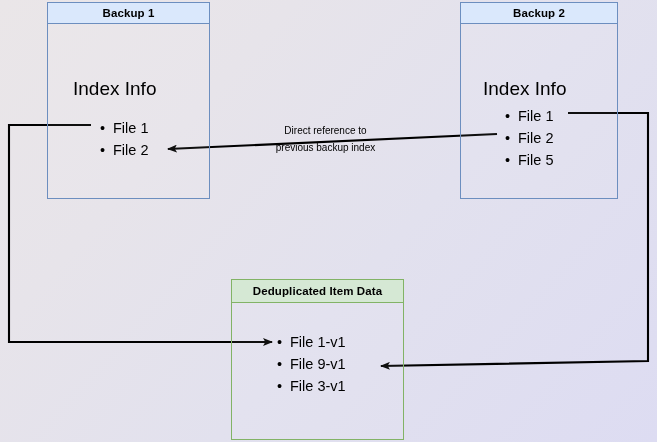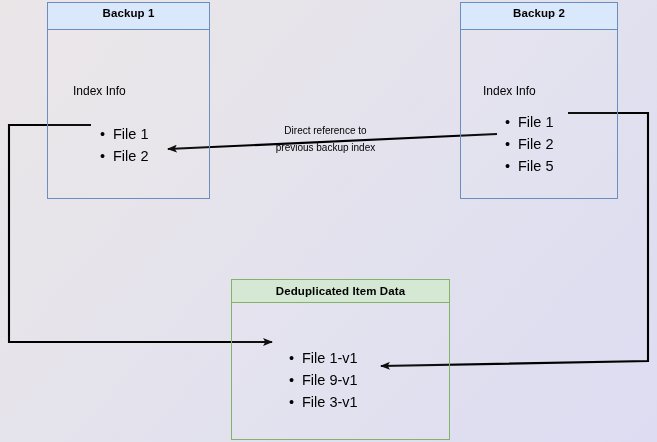--- a/index.html
+++ b/index.html
@@ -32,21 +32,21 @@
     position: absolute;
     box-sizing: border-box;
     border: 1.4px solid #6c8ebf;
     background: rgba(255,255,255,0.06);
   }
   .box.green {
     border-color: #82b366;
   }
   .box-header {
     box-sizing: border-box;
-    height: 27px;
+    height: 21px;
     line-height: 20px;
     text-align: center;
     font-size: 11.5px;
     font-weight: bold;
     color: #000000;
     background: #dae8fc;
     border-bottom: 1.4px solid #6c8ebf;
     letter-spacing: 0.1px;
   }
   .box.green .box-header {
@@ -57,21 +57,21 @@
   }
   .box-body {
     position: relative;
     height: calc(100% - 21px);
   }
   .box.green .box-body {
     height: calc(100% - 23px);
   }
   .index-label {
     position: absolute;
-    font-size: 12px;
+    font-size: 19px;
     color: #000;
     white-space: nowrap;
   }
   .file-list {
     position: absolute;
     margin: 0;
     padding: 0;
     list-style: none;
   }
   .file-list li {
@@ -134,24 +134,24 @@
     <div class="box-body">
       <div class="index-label" style="left:22px; top:54px;">Index Info</div>
       <ul class="file-list" style="left:44px; top:81px;">
         <li>File 1</li>
         <li>File 2</li>
         <li>File 5</li>
       </ul>
     </div>
   </div>
 
-  <div class="box green" style="left:231px; top:279px; width:219px; height:161px;">
+  <div class="box green" style="left:231px; top:279px; width:173px; height:161px;">
     <div class="box-header">Deduplicated Item Data</div>
     <div class="box-body">
-      <ul class="file-list" style="left:57px; top:28px;margin-top:16px;">
+      <ul class="file-list" style="left:45px; top:28px;">
         <li>File 1-v1</li>
         <li>File 9-v1</li>
         <li>File 3-v1</li>
       </ul>
     </div>
   </div>
 
   <div class="mid-label" style="left:248px; top:122px; width:155px;">Direct reference to
 previous backup index</div>
 

